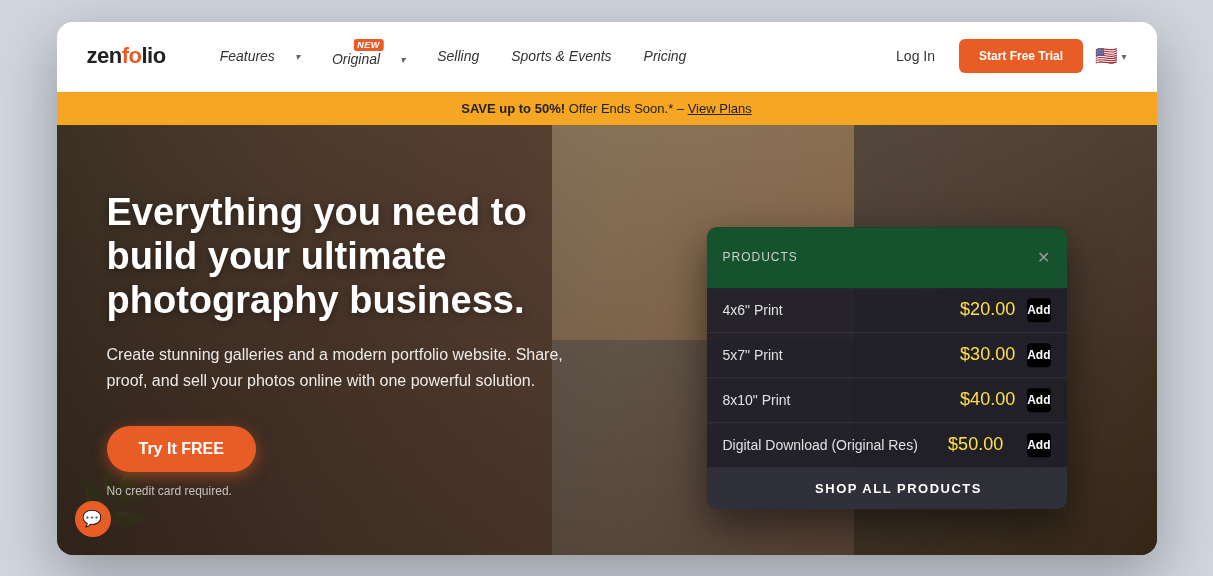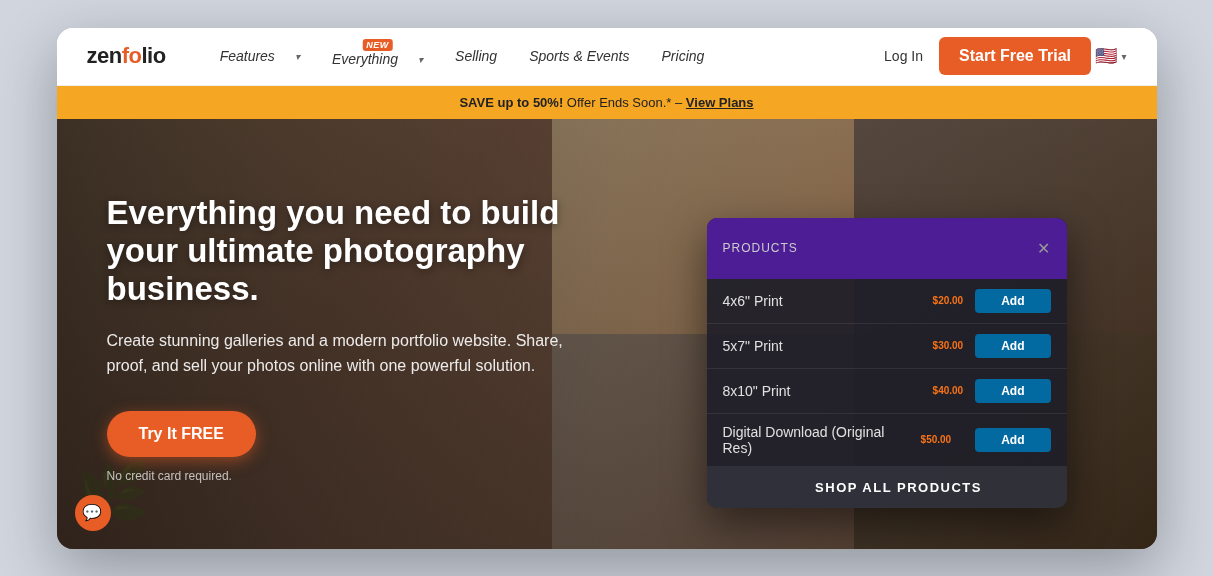--- a/index.html
+++ b/index.html
@@ -16,21 +16,21 @@
       background: #fff;
       border-radius: 16px;
       overflow: hidden;
       box-shadow: 0 20px 60px rgba(0,0,0,0.3);
     }
     
     .navbar {
       display: flex;
       align-items: center;
       padding: 0 30px;
-      height: 58px;
+      height: 70px;
       background: #fff;
       border-bottom: 1px solid #eee;
       position: relative;
       z-index: 10;
       justify-content: space-between;
     }
     .logo {
       display: flex;
       align-items: center;
       margin-right: 40px;
@@ -78,56 +78,56 @@
     .nav-item-templates {
       padding-top: 14px;
     }
     .chevron {
       font-size: 10px;
       color: #666;
     }
     .nav-right {
       display: flex;
       align-items: center;
-      gap: 4px;
+      gap: 12px;
     }
     .login-btn {
       font-size: 14px;
       color: #333;
       cursor: pointer;
       padding: 8px 12px;
     }
     .start-btn {
       background: #e85d26;
       color: #fff;
       border: none;
       padding: 10px 20px;
       border-radius: 6px;
-      font-size: 16px;
+      font-size: 12px;
       font-weight: 600;
       cursor: pointer;
       white-space: nowrap;
     }
     .flag-btn {
       display: flex;
       align-items: center;
       gap: 4px;
       cursor: pointer;
       font-size: 18px;
     }
     
     .promo-banner {
       background: #f5a623;
       text-align: center;
       padding: 9px 20px;
       font-size: 13px;
       color: #222;
     }
     .promo-banner strong { font-weight: 700; }
-    .promo-banner a { color: #222; font-weight: 700; text-decoration: underline; cursor: pointer; }
+    .promo-banner a { color: #222; font-weight: 400; text-decoration: underline; cursor: pointer; }
     
     .hero {
       position: relative;
       min-height: 430px;
       overflow: hidden;
       display: flex;
     }
     .hero-bg {
       position: absolute;
       inset: 0;
@@ -184,21 +184,21 @@
     .hero-content {
       position: relative;
       z-index: 5;
       padding: 50px 40px 40px 50px;
       max-width: 560px;
       display: flex;
       flex-direction: column;
       justify-content: center;
     }
     .hero-title {
-      font-size: 33px;
+      font-size: 38px;
       font-weight: 800;
       color: #fff;
       line-height: 1.15;
       margin-bottom: 20px;
       text-shadow: 0 2px 8px rgba(0,0,0,0.4);
     }
     .hero-subtitle {
       font-size: 16px;
       color: rgba(255,255,255,0.9);
       line-height: 1.6;
@@ -232,21 +232,21 @@
       transform: translateY(-40%);
       background: rgba(30,30,40,0.92);
       border-radius: 10px;
       padding: 0;
       width: 360px;
       z-index: 8;
       box-shadow: 0 15px 40px rgba(0,0,0,0.5);
       overflow: hidden;
     }
     .dialog-header {
-      background: #4c1d95;
+      background: #14532d;
       padding: 21px 16px;
       display: flex;
       align-items: center;
       justify-content: space-between;
     }
     .dialog-title {
       color: #ccc;
       font-size: 12px;
       letter-spacing: 1px;
       text-transform: uppercase;
@@ -262,30 +262,29 @@
       padding: 10px 16px;
       border-bottom: 1px solid rgba(255,255,255,0.08);
     }
     .product-row:last-child { border-bottom: none; gap: 12px; }
     .product-name {
       flex: 1;
       color: #e0e0e0;
       font-size: 14px;
     }
     .product-price {
-      color: #f97316;
-      font-size: 10px;
+      color: #fde047;
+      font-size: 18px;
       margin-right: 12px;
-      font-weight: bold;
     }
     .add-btn {
-      background: #0369a1;
+      background: #000000;
       color: #fff;
       border: none;
-      padding: 5px 26px;
+      padding: 5px 0;
       border-radius: 4px;
       font-size: 12px;
       font-weight: 600;
       cursor: pointer;
     }
     .shop-all-bar {
       background: rgba(50,50,60,0.9);
       text-align: center;
       padding: 12px;
     }
@@ -338,21 +337,21 @@
         zen<span>fo</span>lio
       </span>
     </div>
     <div class="nav-links">
       <div class="nav-item">
         <span>Features</span>
         <span class="chevron">▾</span>
       </div>
       <div class="nav-item nav-item-templates">
         <span class="nav-badge">NEW</span>
-        <span>Everything</span>
+        <span>Original</span>
         <span class="chevron">▾</span>
       </div>
       <div class="nav-item">
         <span>Selling</span>
       </div>
       <div class="nav-item">
         <span>Sports &amp; Events</span>
       </div>
       <div class="nav-item">
         <span>Pricing</span>

